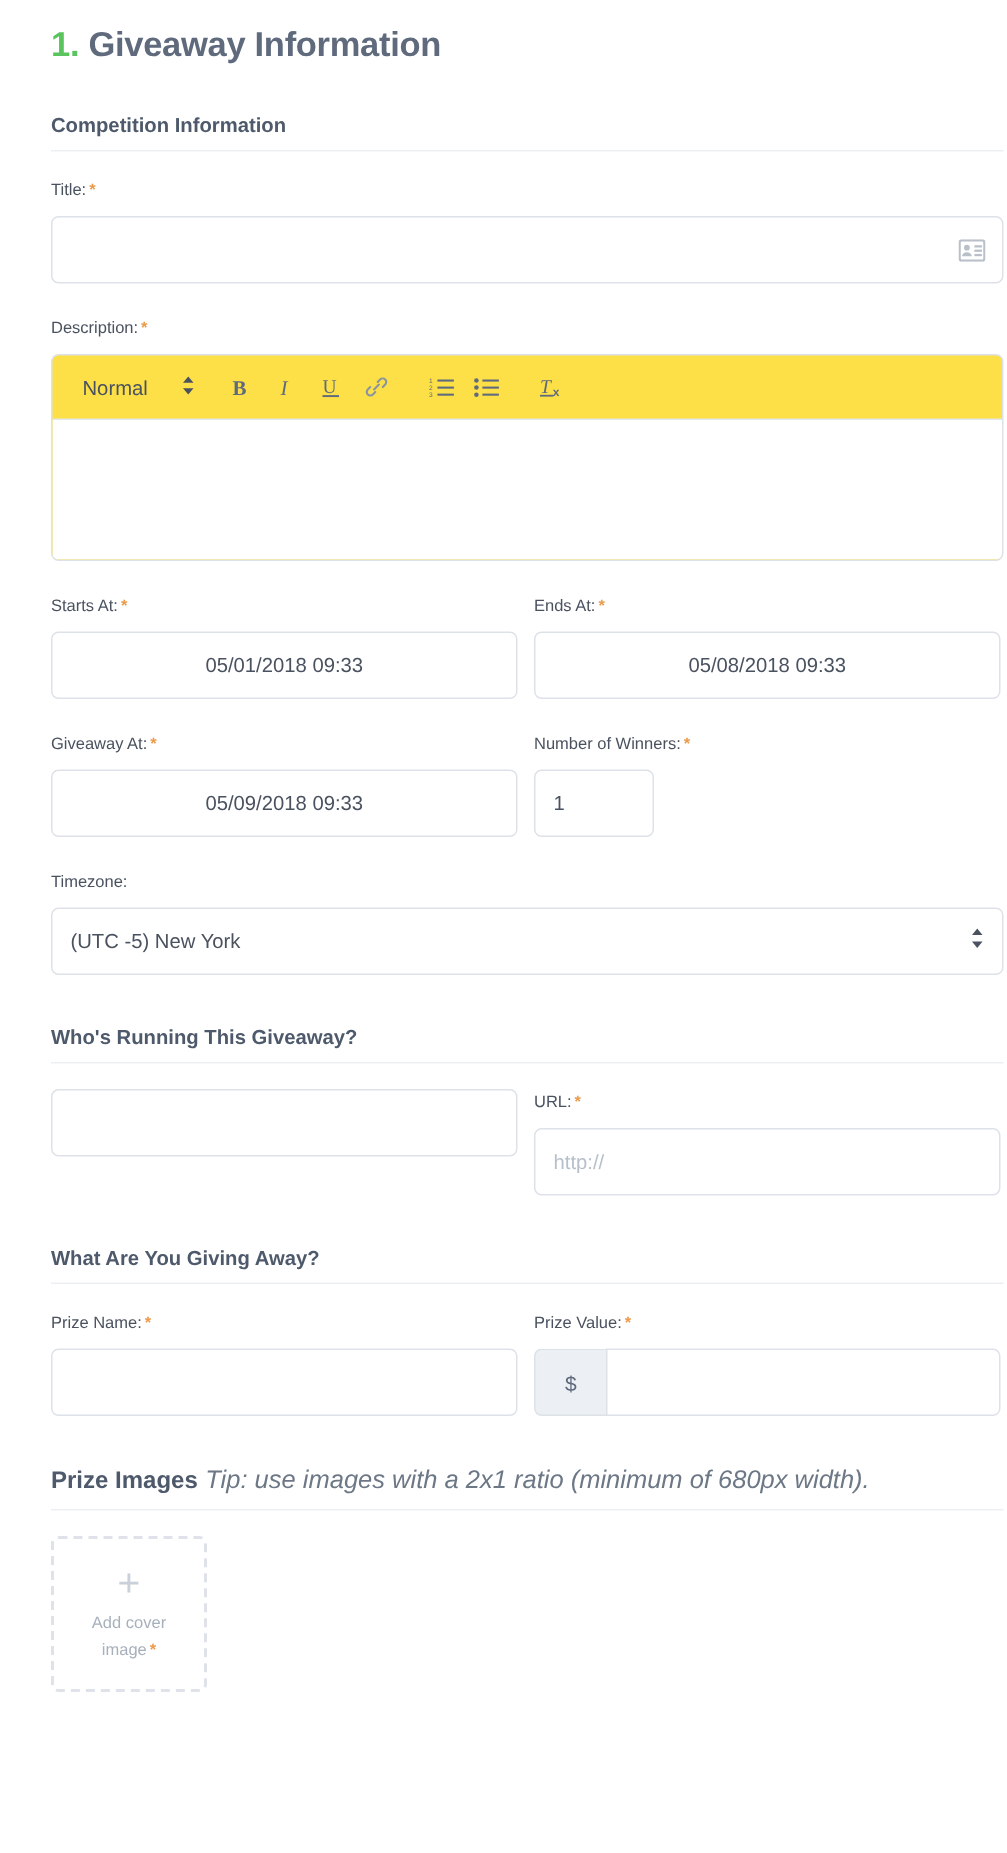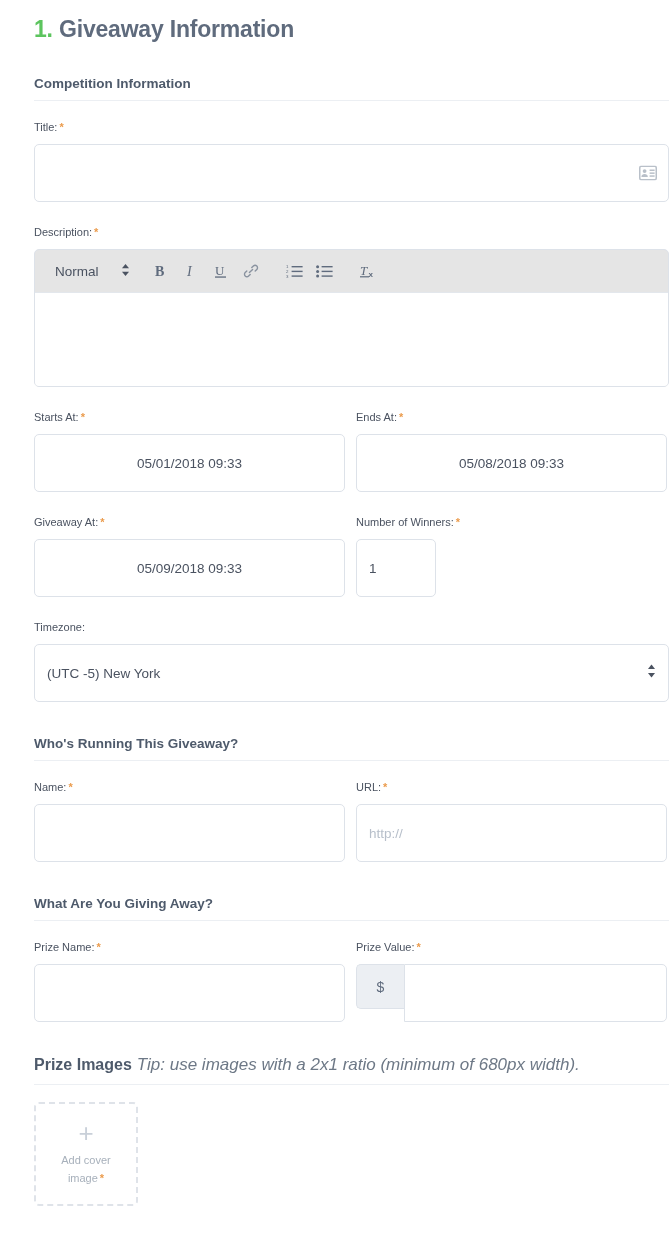--- a/index.html
+++ b/index.html
@@ -67,21 +67,21 @@
     font-size: 11px;
     color: #4a5260;
     margin-bottom: 8px;
     line-height: 18px;
   }
   .req { color: #eb9b4c; font-weight: bold; margin-left: 2px; }
 
   
   .input {
     width: 100%;
-    height: 58px;
+    height: 45px;
     border: 1px solid #dde2e9;
     border-radius: 5px;
     background: #ffffff;
     font-family: "Liberation Sans", sans-serif;
     font-size: 13.5px;
     color: #4a5260;
     padding: 0 12px;
     outline: none;
     display: block;
   }
@@ -100,21 +100,21 @@
     transform: translateY(-50%);
     width: 18px;
     height: 15px;
     pointer-events: none;
   }
 
   
   .editor {
     border: 1px solid #dde2e9;
     border-radius: 5px;
-    background: #e5e5e5;
+    background: #fde047;
     overflow: hidden;
   }
   .editor-toolbar {
     height: 43px;
     border-bottom: 1px solid #e3e7ec;
     display: flex;
     align-items: center;
     padding: 0 10px;
   }
   .tb-select {
@@ -367,23 +367,20 @@
         </svg>
       </span>
     </div>
   </div>
 
   <div class="section-title">Who's Running This Giveaway?</div>
   <hr class="divider">
 
   <div class="row">
     <div class="col">
-      <div class="field-label">
-        <span>Name:</span><span class="req">*</span>
-      </div>
       <input class="input" type="text" value="" style="">
     </div>
     <div class="col">
       <div class="field-label">
         <span>URL:</span><span class="req">*</span>
       </div>
       <input class="input" type="text" placeholder="http://" style="">
     </div>
   </div>
 

